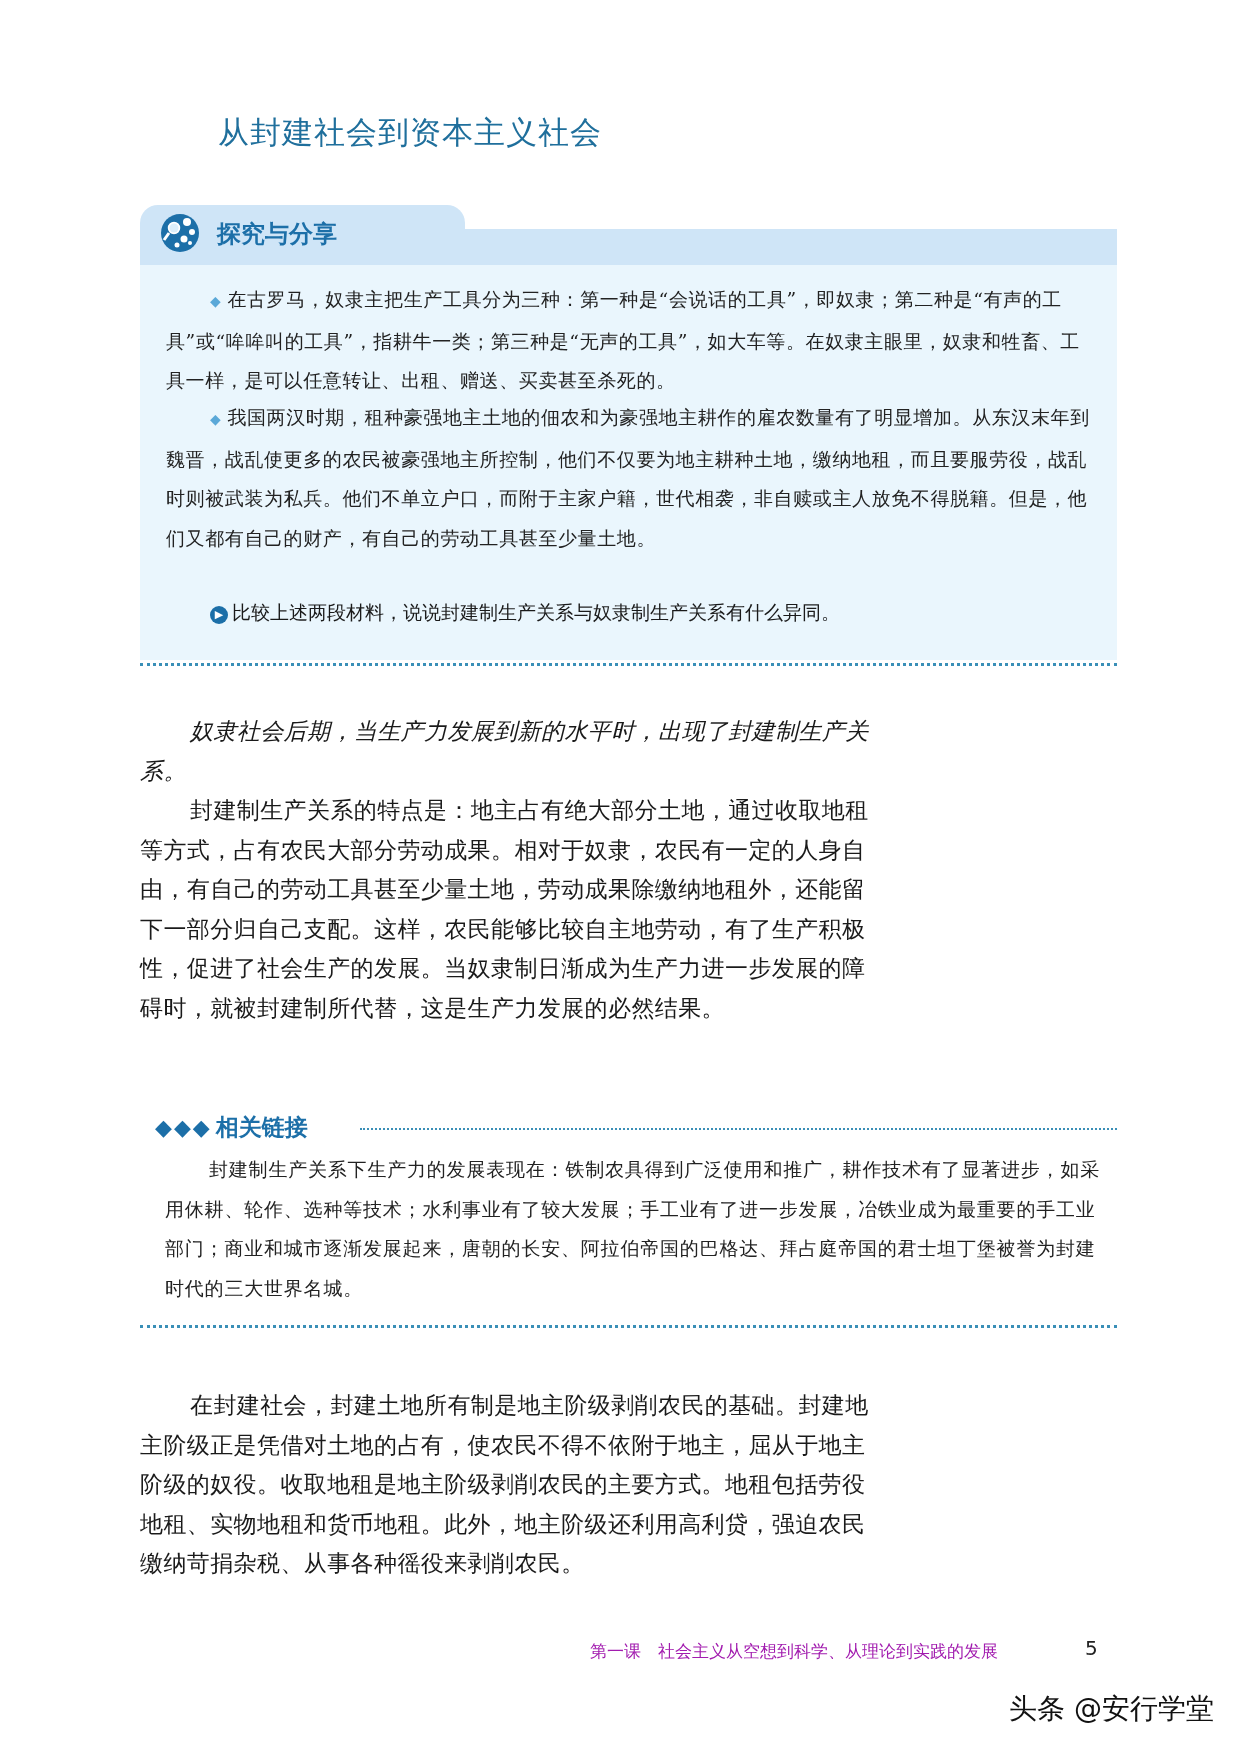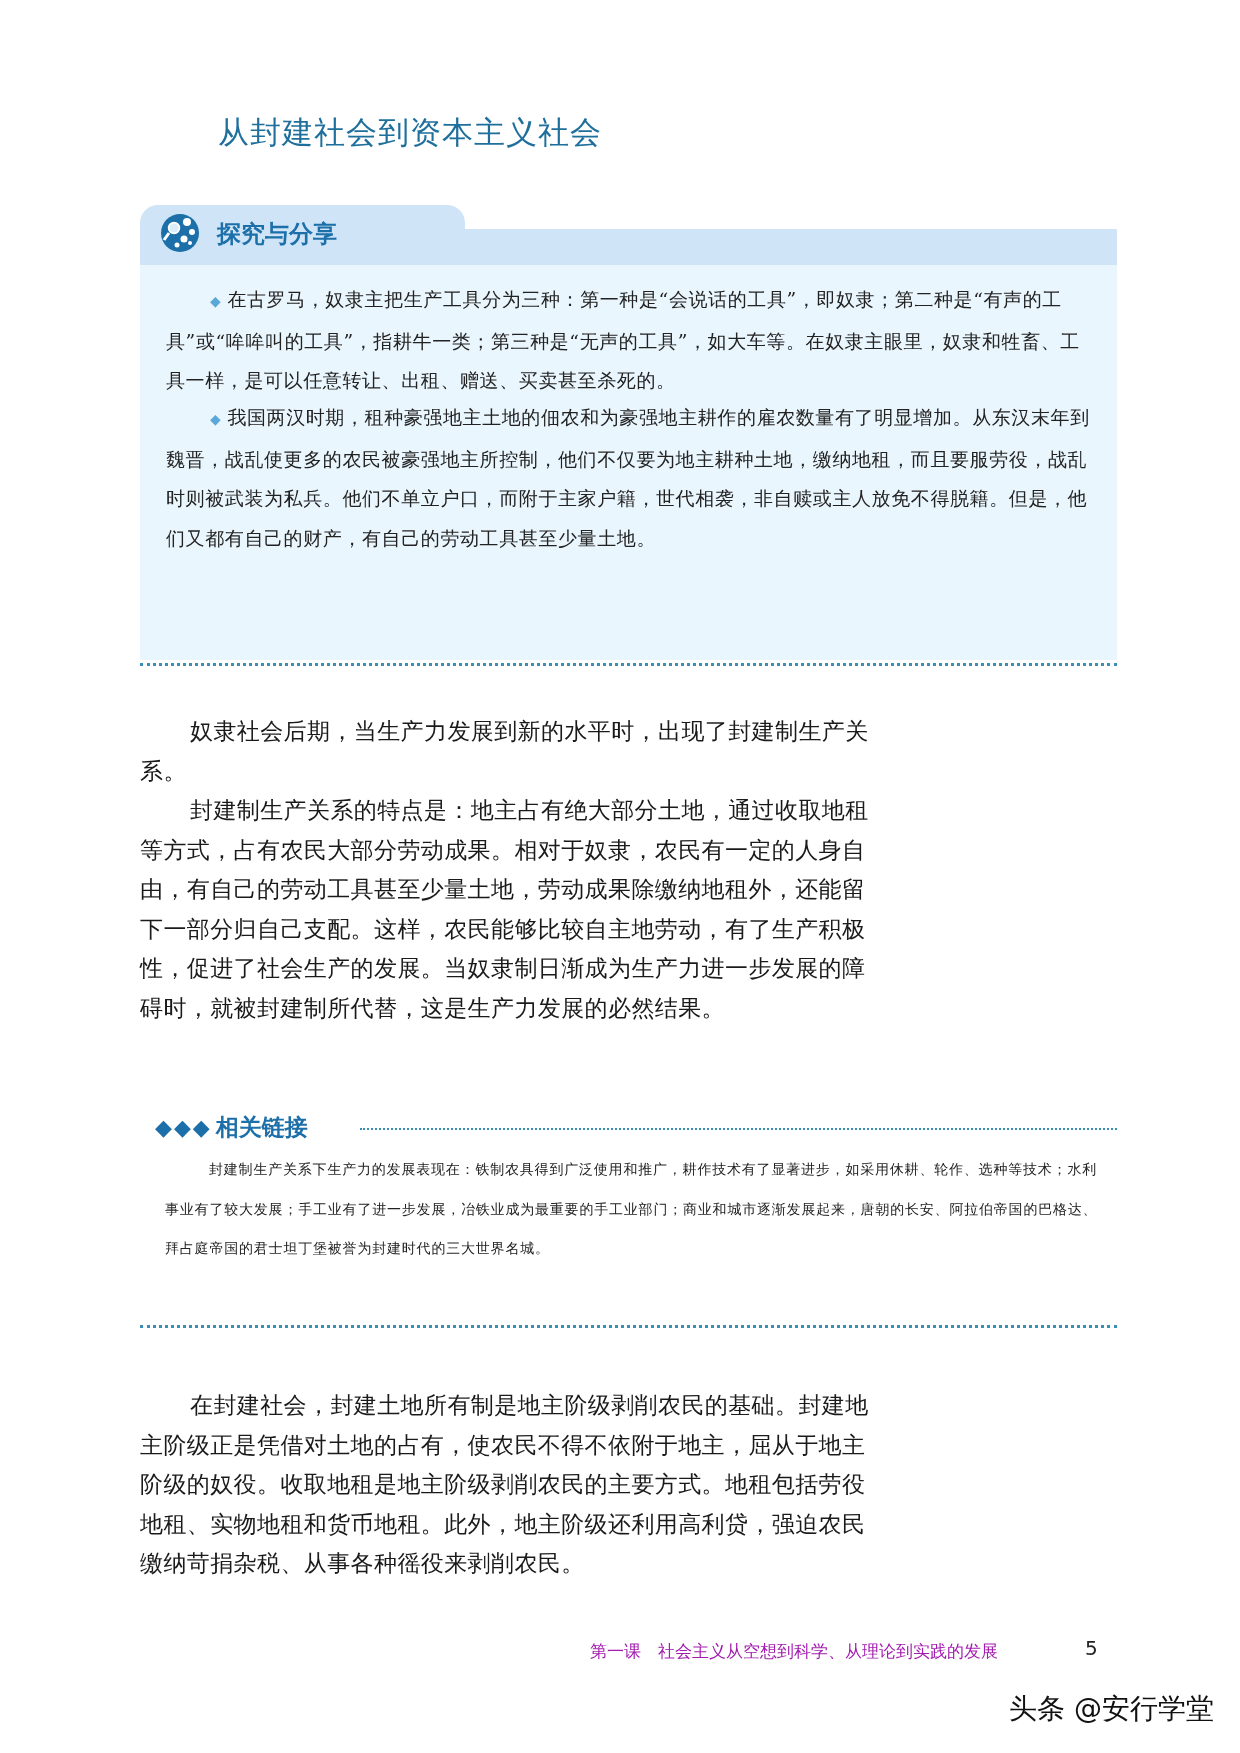--- a/index.html
+++ b/index.html
@@ -24,21 +24,21 @@
   .q-icon { display: inline-block; width: 18px; height: 18px; border-radius: 50%; background: #1c6fa8;
             color: #fff; font-size: 11px; line-height: 18px; text-align: center; vertical-align: 1px; margin-right: 4px; }
   .dotline { position: absolute; left: 140px; width: 977px; height: 0; border-top: 3px dotted #3a8fb7; }
   .body-para { position: absolute; left: 140px; width: 730px; font-size: 23px; line-height: 39.5px;
                text-indent: 50px; color: #1a1a1a; font-family: "DejaVu Serif", serif; letter-spacing: 0.4px; }
   .link-header { position: absolute; left: 155px; top: 1112px; display: flex; align-items: center; }
   .link-diamonds { color: #1c6fa8; font-size: 22px; letter-spacing: 2px; }
   .link-title { color: #1c6fa8; font-size: 23px; font-weight: bold; margin-left: 4px;
                 font-family: "DejaVu Sans", sans-serif; }
   .link-dots { position: absolute; left: 360px; top: 1128px; width: 757px; border-top: 2px dotted #3a8fb7; }
-  .link-para { position: absolute; left: 165px; top: 1150px; width: 945px; font-size: 14px; line-height: 39.5px;
+  .link-para { position: absolute; left: 165px; top: 1150px; width: 945px; font-size: 19px; line-height: 39.5px;
                text-indent: 44px; color: #222; letter-spacing: 0.8px; font-family: "DejaVu Serif", serif; }
   .footer { position: absolute; left: 590px; top: 1640px; font-size: 17px; color: #a21caf;
             font-family: "DejaVu Serif", serif; }
   .page-num { position: absolute; left: 1085px; top: 1636px; font-size: 20px; color: #222;
               font-family: "DejaVu Sans", sans-serif; }
   .watermark { position: absolute; left: 985px; top: 1690px; font-size: 28px; color: #111;
                font-family: "DejaVu Sans", sans-serif; text-shadow: 1px 1px 0 #fff, -1px -1px 0 #fff; margin-left: 24px; }
 </style>
 </head>
 <body>
@@ -62,25 +62,28 @@
   </svg>
   <div class="explore-title">探究与分享</div>
 
   <div class="explore-para" style="top:75px;">
     <span class="diamond">◆</span><span>在古罗马，奴隶主把生产工具分为三种：第一种是“会说话的工具”，即奴隶；第二种是“有声的工具”或“哞哞叫的工具”，指耕牛一类；第三种是“无声的工具”，如大车等。在奴隶主眼里，奴隶和牲畜、工具一样，是可以任意转让、出租、赠送、买卖甚至杀死的。</span>
   </div>
   <div class="explore-para" style="top:193px;">
     <span class="diamond">◆</span><span>我国两汉时期，租种豪强地主土地的佃农和为豪强地主耕作的雇农数量有了明显增加。从东汉末年到魏晋，战乱使更多的农民被豪强地主所控制，他们不仅要为地主耕种土地，缴纳地租，而且要服劳役，战乱时则被武装为私兵。他们不单立户口，而附于主家户籍，世代相袭，非自赎或主人放免不得脱籍。但是，他们又都有自己的财产，有自己的劳动工具甚至少量土地。</span>
   </div>
 
+  <div class="question">
+    <span class="q-icon">▶</span><span>比较上述两段材料，说说封建制生产关系与奴隶制生产关系有什么异同。</span>
+  </div>
 </div>
 
 <div class="dotline" style="top:663px;"></div>
 
-<div class="body-para" style="top:712px;">奴隶社会后期，当生产力发展到新的水平时，出现了封建制生产关系。</div>
+<div class="body-para" style="top:712px;font-style:italic;">奴隶社会后期，当生产力发展到新的水平时，出现了封建制生产关系。</div>
 <div class="body-para" style="top:791px;">封建制生产关系的特点是：地主占有绝大部分土地，通过收取地租等方式，占有农民大部分劳动成果。相对于奴隶，农民有一定的人身自由，有自己的劳动工具甚至少量土地，劳动成果除缴纳地租外，还能留下一部分归自己支配。这样，农民能够比较自主地劳动，有了生产积极性，促进了社会生产的发展。当奴隶制日渐成为生产力进一步发展的障碍时，就被封建制所代替，这是生产力发展的必然结果。</div>
 
 <div class="link-header">
   <span class="link-diamonds">◆◆◆</span>
   <span class="link-title">相关链接</span>
 </div>
 <div class="link-dots"></div>
 <div class="link-para">封建制生产关系下生产力的发展表现在：铁制农具得到广泛使用和推广，耕作技术有了显著进步，如采用休耕、轮作、选种等技术；水利事业有了较大发展；手工业有了进一步发展，冶铁业成为最重要的手工业部门；商业和城市逐渐发展起来，唐朝的长安、阿拉伯帝国的巴格达、拜占庭帝国的君士坦丁堡被誉为封建时代的三大世界名城。</div>
 
 <div class="dotline" style="top:1325px;"></div>

